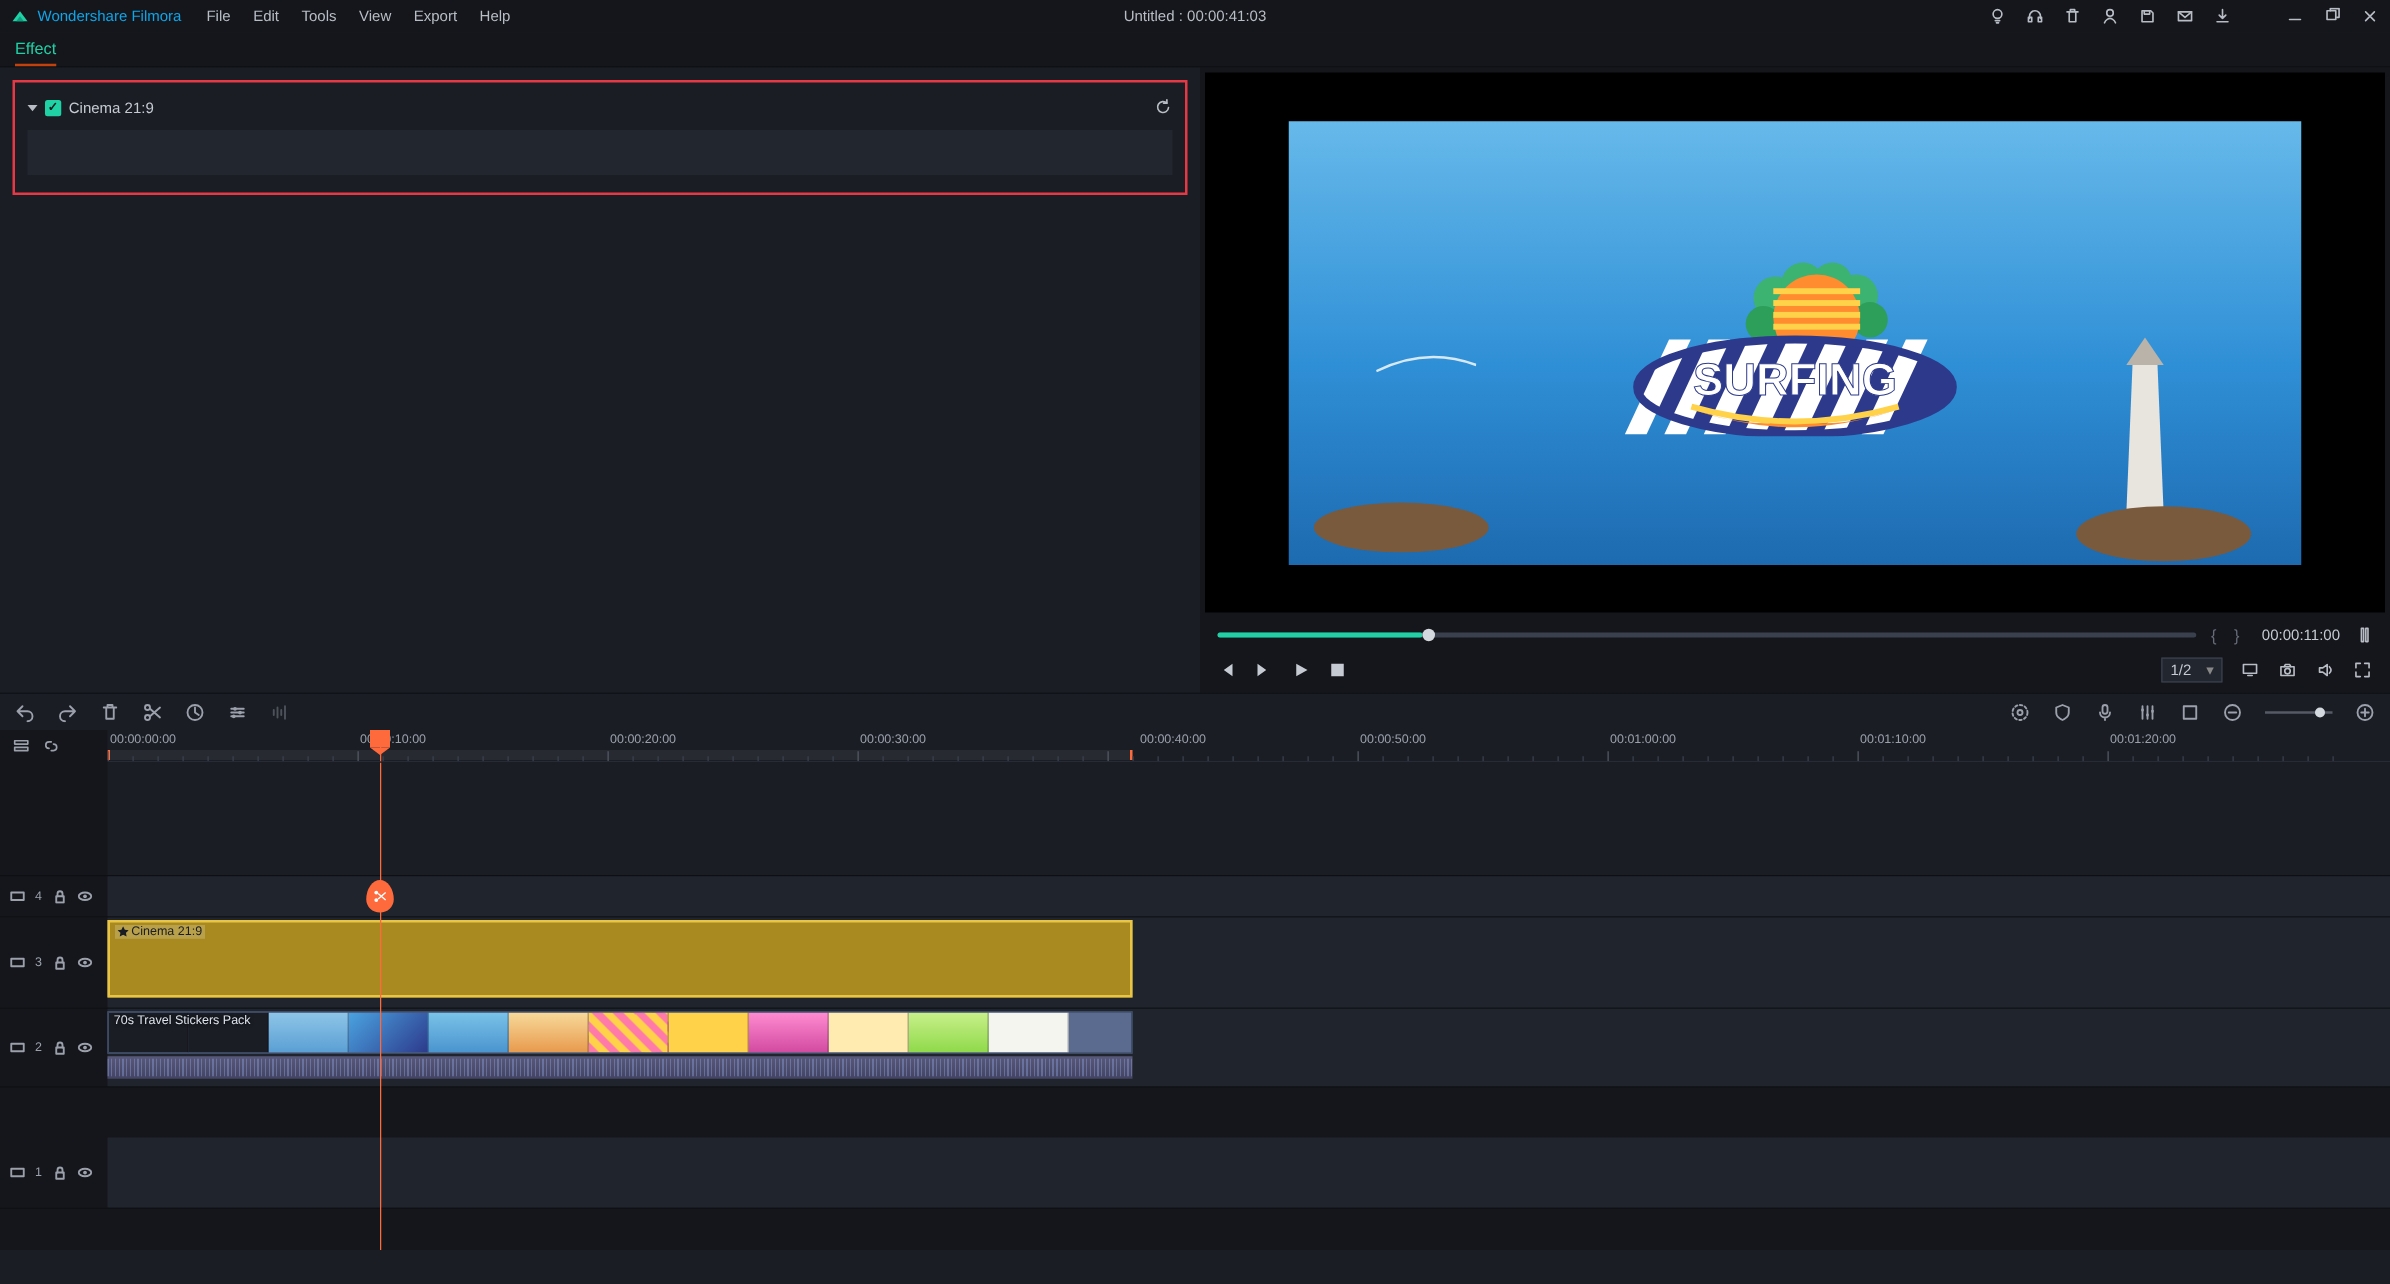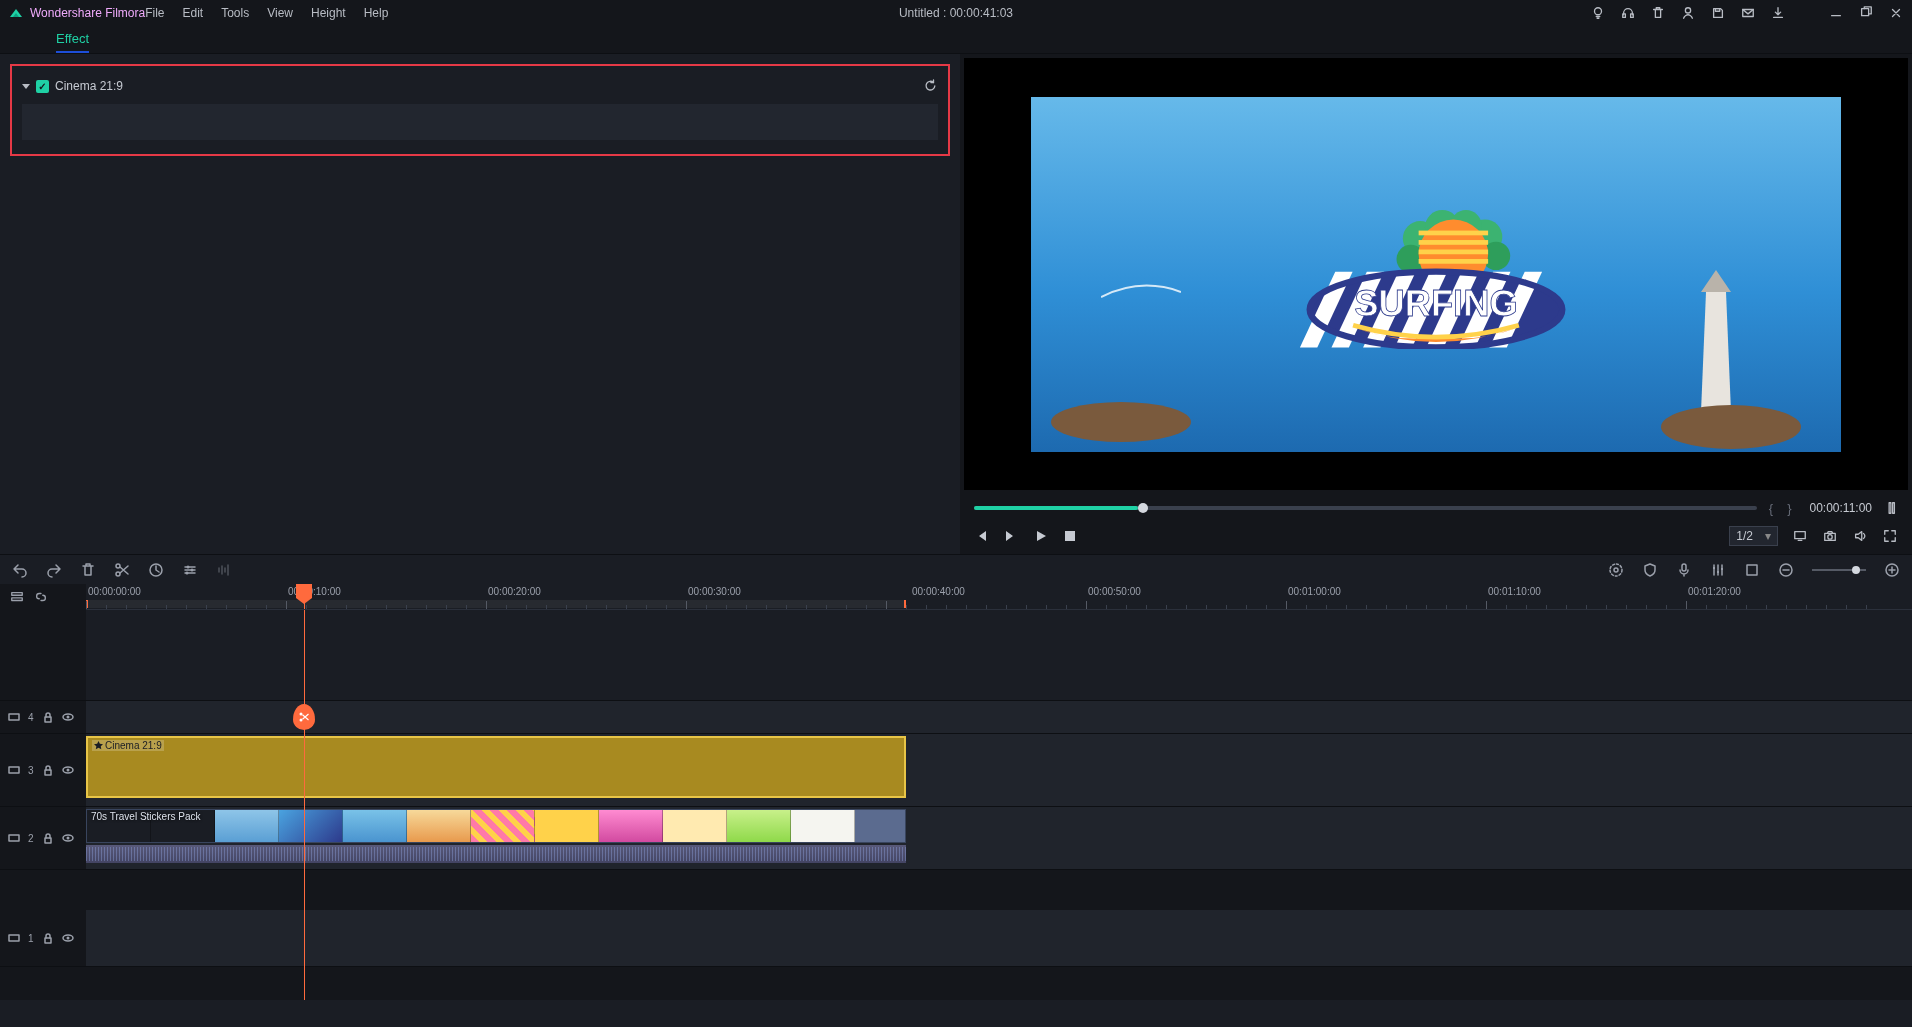--- a/index.html
+++ b/index.html
@@ -1,33 +1,33 @@
 <!DOCTYPE html>
 <html><head>
 <meta charset="utf-8">
 <style>
 * { margin: 0; padding: 0; box-sizing: border-box; font-family: -apple-system, BlinkMacSystemFont, "Segoe UI", Arial, sans-serif; }
 body { background: #1a1d24; color: #b8bcc4; font-size: 12px; overflow: hidden; user-select: none; width: 1912px; height: 1027px; }
 
 
 .titlebar { height: 26px; background: #14161b; display: flex; align-items: center; padding: 0 8px; }
 .logo-icon { width: 16px; height: 16px; margin-right: 6px; }
-.app-name { color: #f0abfc; font-size: 12px; }
+.app-name { color: #0ea5e9; font-size: 12px; margin-right: 20px; }
 .menus { display: flex; gap: 18px; }
 .menu-item { color: #b8bcc4; font-size: 12px; cursor: pointer; }
 .title-center { position: absolute; left: 50%; transform: translateX(-50%); color: #b8bcc4; font-size: 12px; }
 .title-right { margin-left: auto; display: flex; align-items: center; gap: 14px; }
 .title-icon { width: 16px; height: 16px; color: #b8bcc4; display: flex; align-items: center; justify-content: center; cursor: pointer; }
 .title-icon svg { width: 14px; height: 14px; }
 .title-icon.green svg { stroke: #1fd1a5; }
 .title-icon.yellow svg { stroke: #e8c547; }
 
 
 .tabbar { height: 28px; background: #14161b; border-bottom: 1px solid #0d0f13; display: flex; align-items: center; padding: 0 12px; }
-.tab { color: #1fd1a5; font-size: 13px; padding: 5px 0; border-bottom: 2px solid #1d4ed8; margin-left: 44px; }
+.tab { color: #1fd1a5; font-size: 13px; padding: 5px 0; border-bottom: 2px solid #c2410c; }
 
 
 .main { display: flex; height: 500px; }
 .left-panel { width: 960px; background: #1a1d24; padding: 10px; display: flex; flex-direction: column; position: relative; }
 .right-panel { flex: 1; background: #14161b; display: flex; flex-direction: column; }
 
 
 .effect-box { border: 2px solid #e63946; padding: 8px 10px 14px 10px; margin-bottom: 10px; }
 .effect-header { display: flex; align-items: center; gap: 6px; padding: 4px 0 10px 0; }
 .chevron { width: 0; height: 0; border-left: 4px solid transparent; border-right: 4px solid transparent; border-top: 5px solid #b8bcc4; }
@@ -118,21 +118,21 @@
         <path d="M2 12 L8 4 L14 12 Z" fill="#1fd1a5"></path>
         <path d="M5 12 L8 8 L11 12 Z" fill="#0ea080"></path>
       </svg>
   </span>
   <span class="app-name">Wondershare Filmora</span>
   <div class="menus">
     <span class="menu-item">File</span>
     <span class="menu-item">Edit</span>
     <span class="menu-item">Tools</span>
     <span class="menu-item">View</span>
-    <span class="menu-item">Height</span>
+    <span class="menu-item">Export</span>
     <span class="menu-item">Help</span>
   </div>
   <div class="title-center">Untitled : 00:00:41:03</div>
   <div class="title-right">
     <span class="title-icon yellow">
         <svg viewBox="0 0 16 16">
           <circle class="ico" cx="8" cy="6" r="4"></circle>
           <path class="ico" d="M6 12h4M7 14h2"></path>
         </svg>
       </span>

